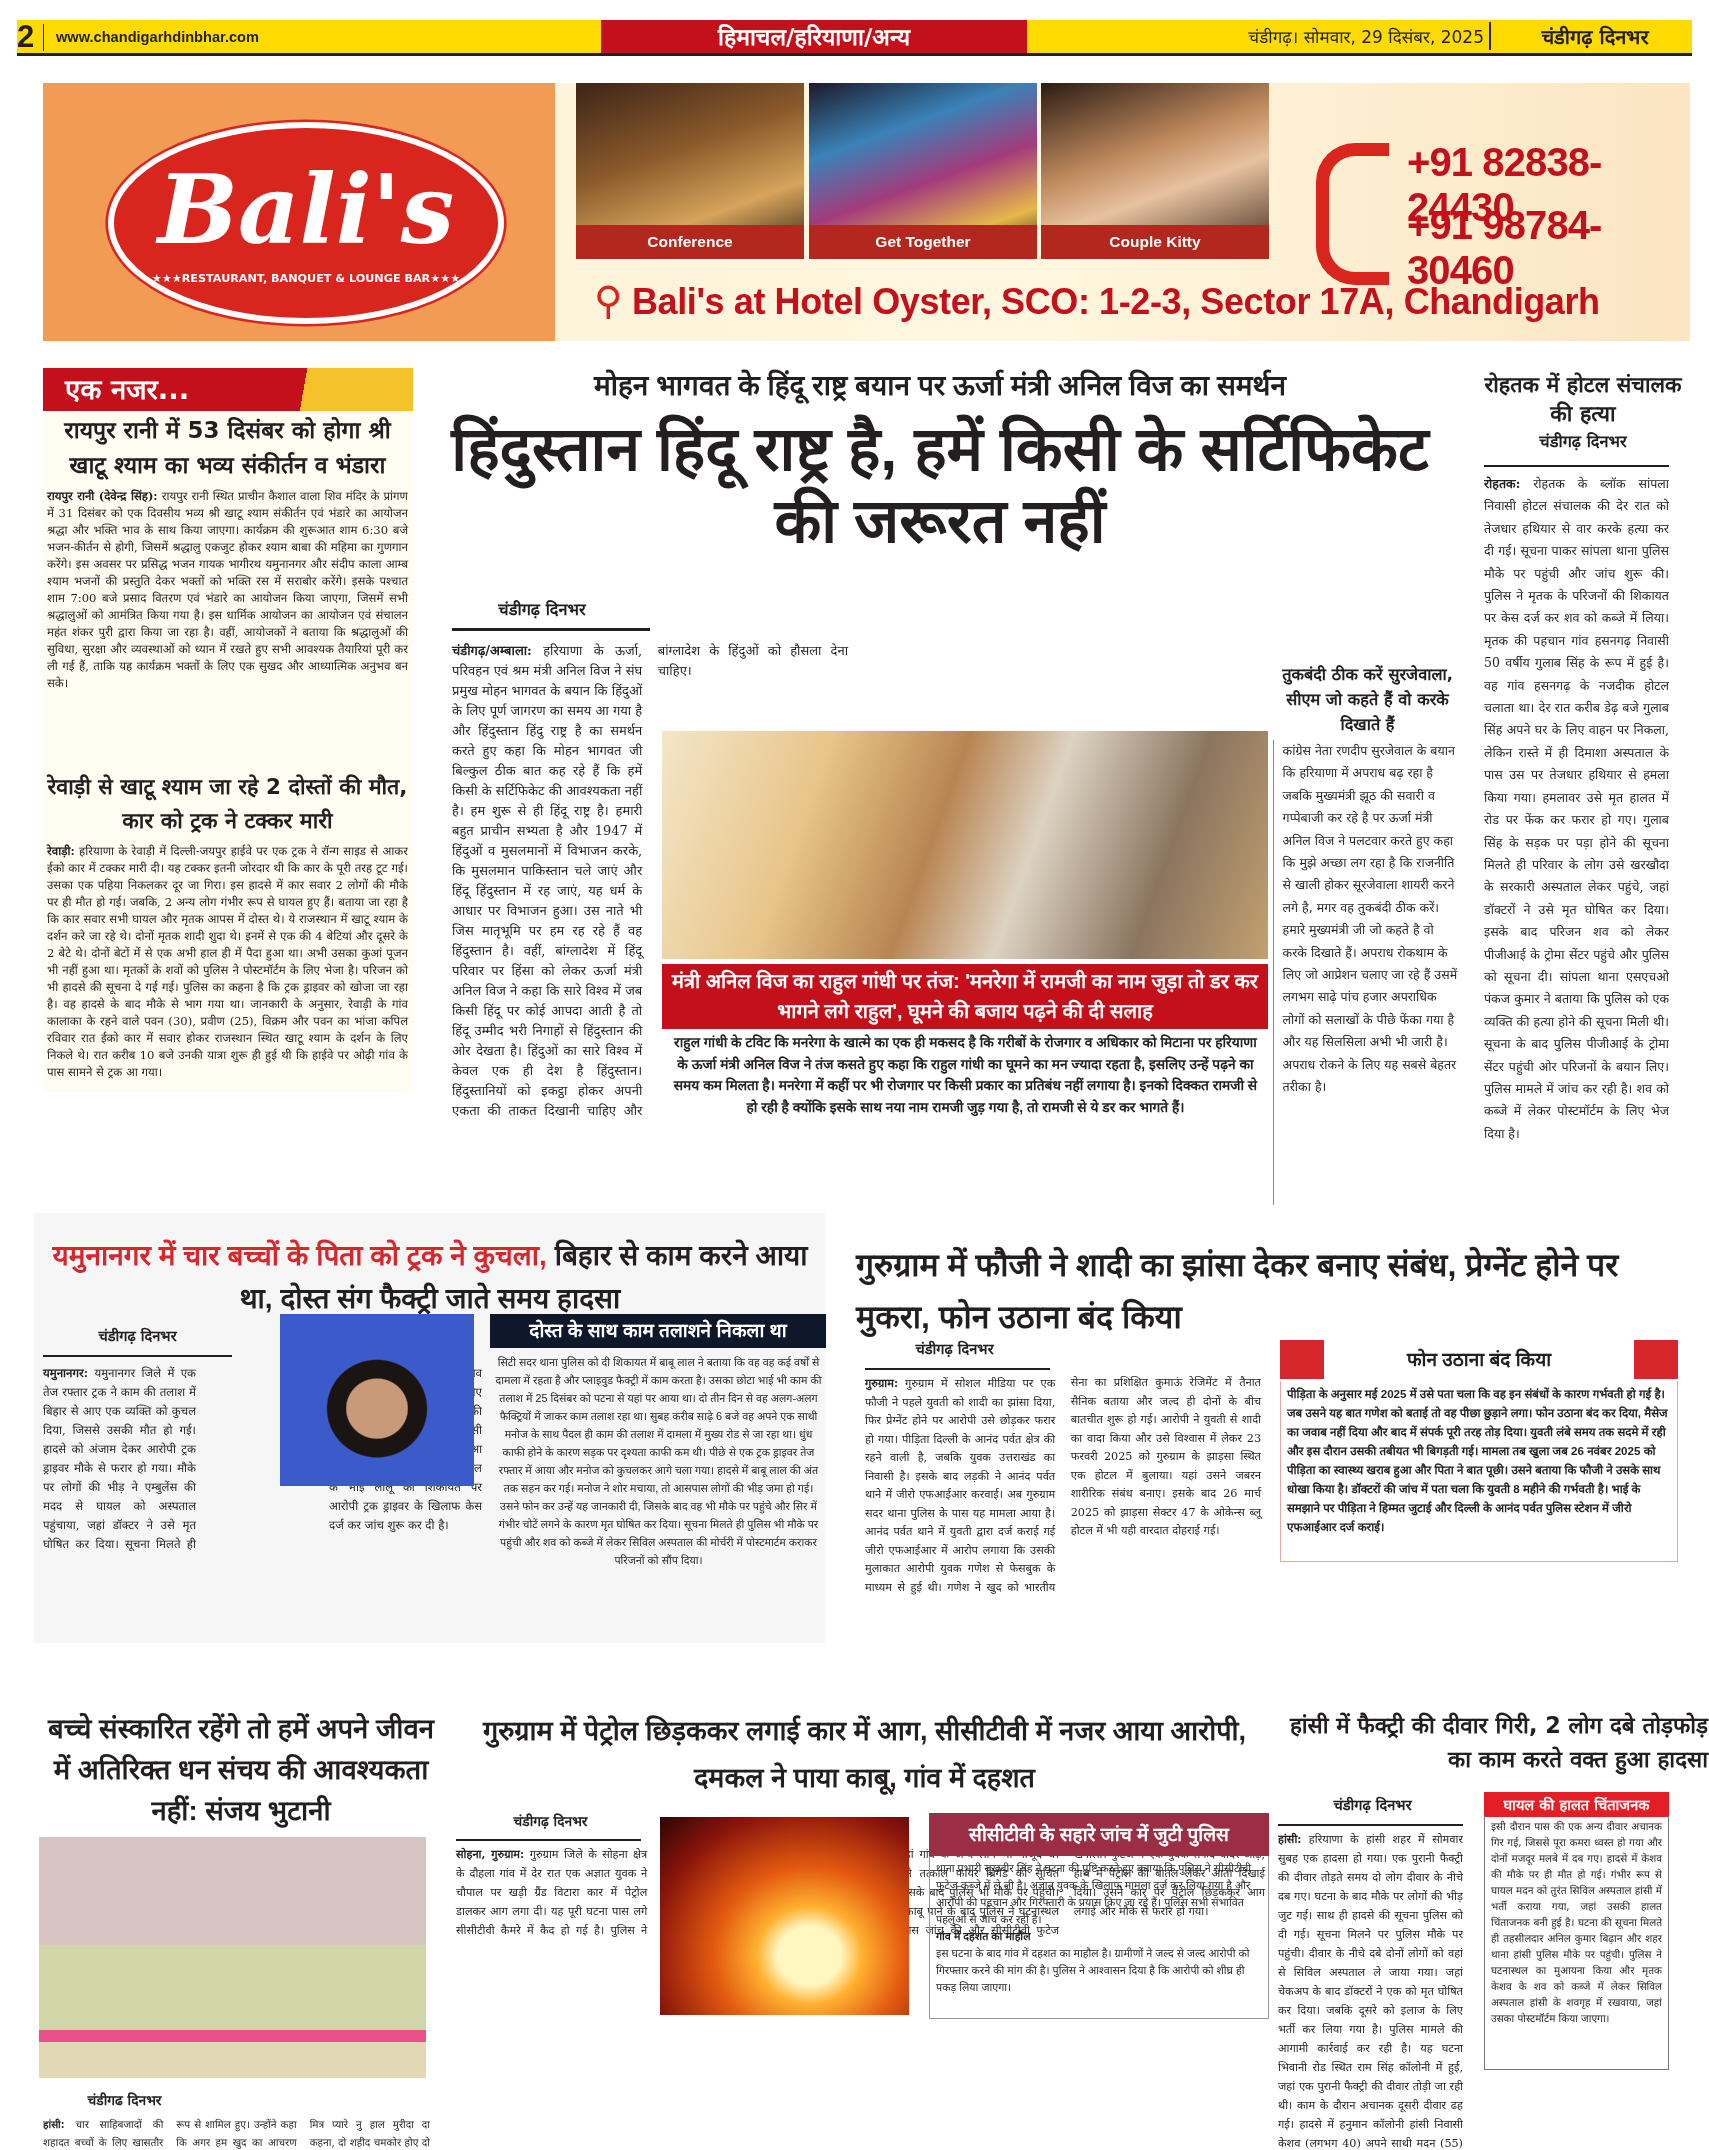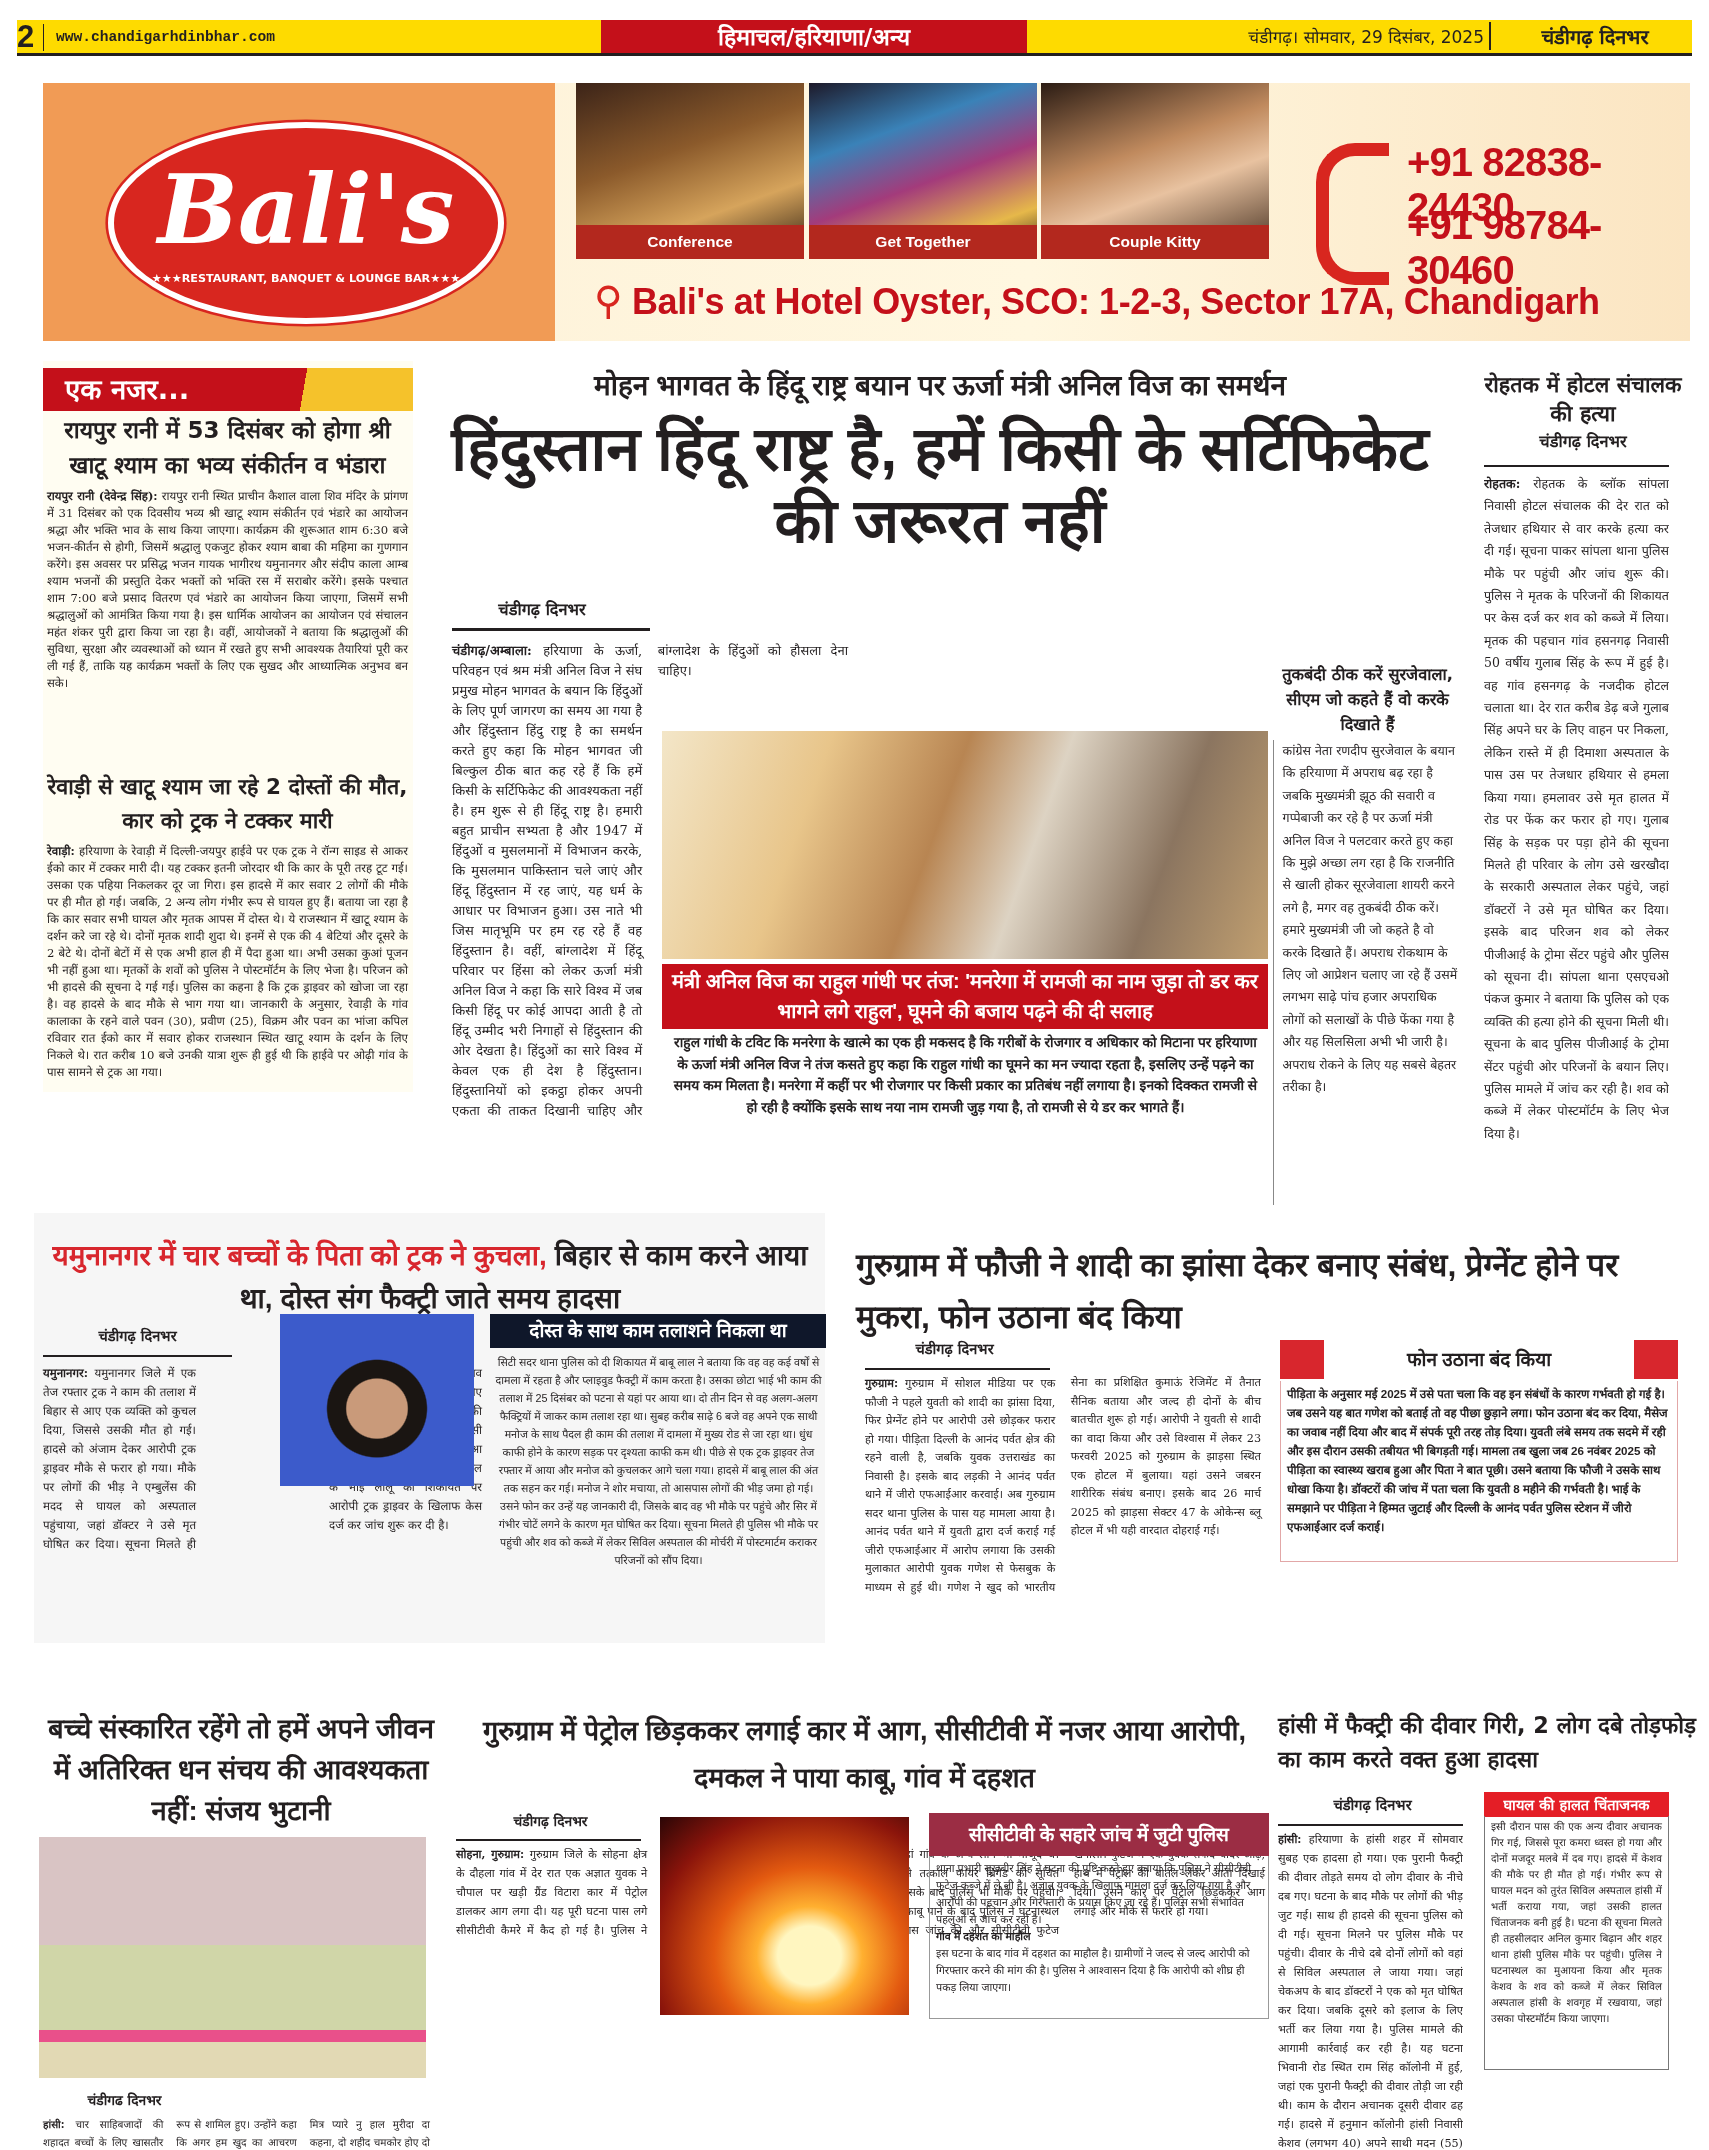--- a/index.html
+++ b/index.html
@@ -11,21 +11,21 @@
 .hl{font-family:"DejaVu Sans",sans-serif;font-weight:700;color:#231f20;text-align:center}
 .by{font-family:"DejaVu Sans",sans-serif;font-weight:700;font-size:16.3px;text-align:center}
 .rule{height:3.4px;background:#231f20}
 .col2{column-count:2;column-gap:15.5px}
 .col3{column-count:3;column-gap:15.5px}
 .col4{column-count:4;column-gap:15.5px}
 
 #topbar{left:17px;top:20px;width:1675px;height:34px;background:#fedb00}
 #pagenum{left:17px;top:20px;width:21.5px;height:34px;font-size:31px;font-weight:700;line-height:34px;font-family:"Liberation Sans",sans-serif}
 #pagenum-bar{left:43px;top:24px;width:1.3px;height:27px;background:#231f20}
-#site{left:56px;top:20px;line-height:34px;font-size:14.6px;font-weight:700;font-family:Liberation Mono, monospace}
+#site{left:56px;top:20px;line-height:34px;font-size:14.6px;font-weight:700;font-family:Liberation Sans, sans-serif}
 #section{left:601px;top:20px;width:426px;height:34px;background:#c4101a;color:#fff;font-size:23px;font-weight:700;text-align:center;line-height:34px}
 #dateline{left:1032px;top:20px;width:452px;height:34px;line-height:34px;font-size:17px;font-weight:400;text-align:right}
 #dl-bar{left:1489px;top:22.4px;width:1.7px;height:28px;background:#231f20}
 #masthead{left:1497px;top:20px;width:196px;height:34px;line-height:34px;font-size:20px;font-weight:800;text-align:center}
 #rule-top{left:17px;top:53px;width:1675px;height:3.4px;background:#231f20}
 
 #ad{left:43px;top:83px;width:1647px;height:258px;background:linear-gradient(90deg,#fdf0d6,#fff7e0 60%,#fbe5c2);overflow:hidden}
 #ad-left{left:0;top:0;width:512px;height:258px;background:#f19b55}
 #ad-logo{left:65px;top:39px;width:396px;height:202px;border-radius:50%;background:#d8261f;border:6px solid #fff;box-shadow:0 0 0 2.6px #d8261f}
 #ad-brand{left:0;top:26px;width:100%;text-align:center;font-family:"DejaVu Serif",serif;font-style:italic;font-size:95px;color:#fff;font-weight:700}
@@ -126,19 +126,19 @@
 <div class="abs p col3" style="left:43px;top:2116px;width:387px;height:508px;font-size:10.3px;line-height:17.6px;column-gap:13px"><b>हांसी:</b> <span>चार साहिबजादों की शहादत बच्चों के लिए खासतौर पर काफी प्रेरणादायक है। आज के बच्चों से कहा जाता है कि आप अपने बच्चों का विशेष ध्यान रखें कि कहीं वे गलत दिशा में तो नहीं जा रहे। यह बात यहां गांधी नगर में स्थित गुरुद्वारा भाई श्याम सुंदर में मनाए गए शहादत दिवस समारोह में प्रकाश पर्व कार्यक्रम में मीडिया वैल्फेयर एसोसिएशन के नार्थ इंडिया चेयरमैन एवं प्रेसिडेंट संजय भुटानी ने कही। वे भाई हरिंदर सिंह नांगरू की रहनुमाई में आयोजित इस समारोह में विशेष रूप से शामिल हुए। उन्होंने कहा कि अगर हम खुद का आचरण ठीक है तो बच्चों की दिशा ठीक ही रहेगी। बच्चे संस्कारित रहेंगे तो हमें अपने जीवन में अतिरिक्त धन संचय की आवश्यकता नहीं। भाई हरिंदर सिंह नांगरू ने कहा कि गुरु गोबिंद सिंह, माता गुजर कौर, चार साहिबजादे और सिखों की शहादत को याद करते हुए 21 से लेकर 27 दिसम्बर तक लड़ीवार चौपाई साहिब के पाठ और शब्द कीर्तन इतिहास के द्वारा शहीदों को नमन किया गया। इस अवसर पर हरिंदर सिंह ने सरसा नदी ने बिछोड़ा पै गया, मित्र प्यारे नु हाल मुरीदा दा कहना, दो शहीद चमकोर होए दो नीहा विचकार गए, शब्द गीत गायन कर संगत को भाव विभोर कर दिया। हरिंदर सिंह ने, यह बात सिंह आपने गुरु घर बेला अब पर निहाल होया, शब्द से संगत को गुरु घर की बधाई दी। प्रकाश पर्व कार्यक्रम में भाई गुरुमीत सिंह, भाई सुखबीर सिंह और भाई परमजीत सिंह ने रही प्रकाश हवाला भाषे, जय-जय कार करो सब कोई, शब्द गायन से संगत को निहाल किया। अरदास उपरांत गुरु का अटूट लंगर भी बरताया गया।</span></div>
 
 <div class="abs hl" style="left:456px;top:1708px;width:817px;font-size:27px;line-height:47px;font-family:'Liberation Sans',sans-serif">गुरुग्राम में पेट्रोल छिड़ककर लगाई कार में आग, सीसीटीवी में नजर आया आरोपी, दमकल ने पाया काबू, गांव में दहशत</div>
 <div class="abs by" style="left:460px;top:1811px;width:181px;font-size:13.8px">चंडीगढ़ दिनभर</div>
 <div class="abs rule" style="left:456px;top:1839px;width:185px;height:2.2px"></div>
 <div class="abs p col4" style="left:456px;top:1845px;width:809px;height:327px;font-size:11.2px;line-height:19px;column-gap:14.6px"><b>सोहना, गुरुग्राम:</b> <span>गुरुग्राम जिले के सोहना क्षेत्र के दौहला गांव में देर रात एक अज्ञात युवक ने चौपाल पर खड़ी ग्रैंड विटारा कार में पेट्रोल डालकर आग लगा दी। यह पूरी घटना पास लगे सीसीटीवी कैमरे में कैद हो गई है। पुलिस ने मामला दर्ज कर जांच शुरू कर दी है। कार मालिक रविंद्र ने बताया कि उन्होंने अपनी ग्रैंड विटारा कार रात में घर के पास चौपाल पर खड़ी की थी। रात करीब दो बजे पड़ोसियों ने उन्हें कार में आग लगने की सूचना दी। रविंद्र तुरंत मौके पर पहुंचे, जहां गांव के अन्य लोग भी मौजूद थे। ग्रामीणों ने तत्काल फायर ब्रिगेड को सूचित किया, जिसके बाद पुलिस भी मौके पर पहुंची। आग पर काबू पाने के बाद पुलिस ने घटनास्थल के आसपास जांच की और सीसीटीवी फुटेज खंगाली। फुटेज में एक युवक सफेद चादर ओढ़े, हाथ में पेट्रोल की बोतल लेकर आता दिखाई दिया। उसने कार पर पेट्रोल छिड़ककर आग लगाई और मौके से फरार हो गया।</span></div>
 <div class="abs photo" style="left:660px;top:1817px;width:249px;height:198px;background:radial-gradient(ellipse at 60% 70%,#fff6c0 0 15%,#ffb030 25%,#e35a10 45%,#8a140b 75%,#2a0606)"></div>
 <div class="abs" style="left:929px;top:1813px;width:340px;height:43px;background:#9b2d44;color:#fff;font-size:19px;font-weight:700;text-align:center;line-height:43px;font-family:'Liberation Sans',sans-serif">सीसीटीवी के सहारे जांच में जुटी पुलिस</div>
 <div class="abs" style="left:929px;top:1856px;width:340px;height:163px;border:0.9px solid #999;border-top:none;padding:4.3px 6px;font-size:10.8px;line-height:17px;font-family:'Liberation Sans',sans-serif"><span>थाना प्रभारी सुखबीर सिंह ने घटना की पुष्टि करते हुए बताया कि पुलिस ने सीसीटीवी फुटेज कब्जे में ले ली है। अज्ञात युवक के खिलाफ मामला दर्ज कर लिया गया है और आरोपी की पहचान और गिरफ्तारी के प्रयास किए जा रहे हैं। पुलिस सभी संभावित पहलुओं से जांच कर रही है।</span><br><b>गांव में दहशत का माहौल</b><br><span>इस घटना के बाद गांव में दहशत का माहौल है। ग्रामीणों ने जल्द से जल्द आरोपी को गिरफ्तार करने की मांग की है। पुलिस ने आश्वासन दिया है कि आरोपी को शीघ्र ही पकड़ लिया जाएगा।</span></div>
 
-<div class="abs hl" style="left:1278px;top:1708px;width:430px;font-size:22.4px;line-height:34px;text-align:left">हांसी में फैक्ट्री की दीवार गिरी, 2 लोग दबे तोड़फोड़ का काम करते वक्त हुआ हादसा</div>
+<div class="abs hl" style="left:1278px;top:1708px;width:430px;font-size:22.4px;line-height:34px;text-align:right">हांसी में फैक्ट्री की दीवार गिरी, 2 लोग दबे तोड़फोड़ का काम करते वक्त हुआ हादसा</div>
 <div class="abs by" style="left:1278px;top:1794px;width:189px;font-size:14.6px">चंडीगढ़ दिनभर</div>
 <div class="abs rule" style="left:1278px;top:1824px;width:185px;height:2.2px"></div>
 <div class="abs p" style="left:1278px;top:1830px;width:185px;height:336px;font-size:11.2px;line-height:19px;overflow:hidden"><b>हांसी:</b> <span>हरियाणा के हांसी शहर में सोमवार सुबह एक हादसा हो गया। एक पुरानी फैक्ट्री की दीवार तोड़ते समय दो लोग दीवार के नीचे दब गए। घटना के बाद मौके पर लोगों की भीड़ जुट गई। साथ ही हादसे की सूचना पुलिस को दी गई। सूचना मिलने पर पुलिस मौके पर पहुंची। दीवार के नीचे दबे दोनों लोगों को वहां से सिविल अस्पताल ले जाया गया। जहां चेकअप के बाद डॉक्टरों ने एक को मृत घोषित कर दिया। जबकि दूसरे को इलाज के लिए भर्ती कर लिया गया है। पुलिस मामले की आगामी कार्रवाई कर रही है। यह घटना भिवानी रोड स्थित राम सिंह कॉलोनी में हुई, जहां एक पुरानी फैक्ट्री की दीवार तोड़ी जा रही थी। काम के दौरान अचानक दूसरी दीवार ढह गई। हादसे में हनुमान कॉलोनी हांसी निवासी केशव (लगभग 40) अपने साथी मदन (55) के साथ सोमवार सुबह फैक्ट्री की दीवार तोड़ने का काम कर रहा था।</span></div>
 <div class="abs" style="left:1484px;top:1792px;width:185px;height:25px;background:#e41e26;color:#fff;font-size:14.6px;font-weight:700;text-align:center;line-height:25px">घायल की हालत चिंताजनक</div>
 <div class="abs" style="left:1484px;top:1816px;width:185px;height:254px;border:0.9px solid #777;border-top:none;padding:1.7px 6px;font-size:10.3px;line-height:16px;text-align:justify;font-family:'DejaVu Sans',sans-serif">इसी दौरान पास की एक अन्य दीवार अचानक गिर गई, जिससे पूरा कमरा ध्वस्त हो गया और दोनों मजदूर मलबे में दब गए। हादसे में केशव की मौके पर ही मौत हो गई। गंभीर रूप से घायल मदन को तुरंत सिविल अस्पताल हांसी में भर्ती कराया गया, जहां उसकी हालत चिंताजनक बनी हुई है। घटना की सूचना मिलते ही तहसीलदार अनिल कुमार बिढ़ान और शहर थाना हांसी पुलिस मौके पर पहुंची। पुलिस ने घटनास्थल का मुआयना किया और मृतक केशव के शव को कब्जे में लेकर सिविल अस्पताल हांसी के शवगृह में रखवाया, जहां उसका पोस्टमॉर्टम किया जाएगा।</div>
 
 
 </body></html>

